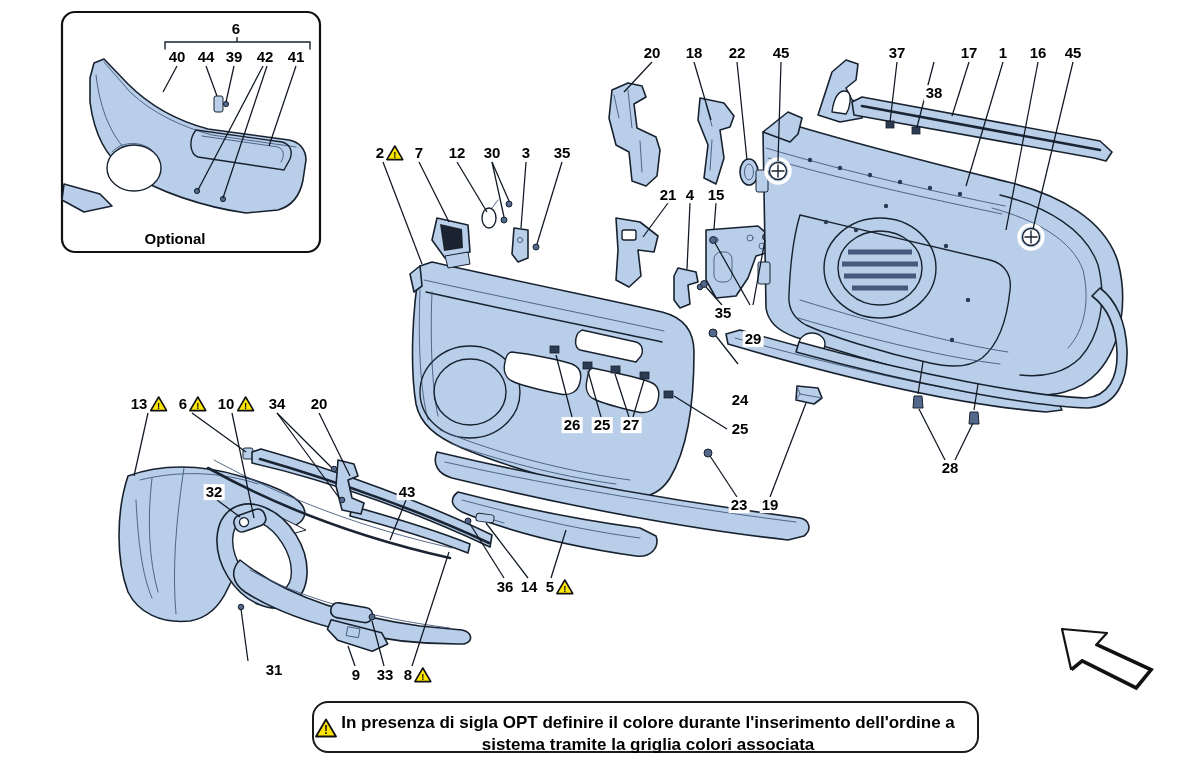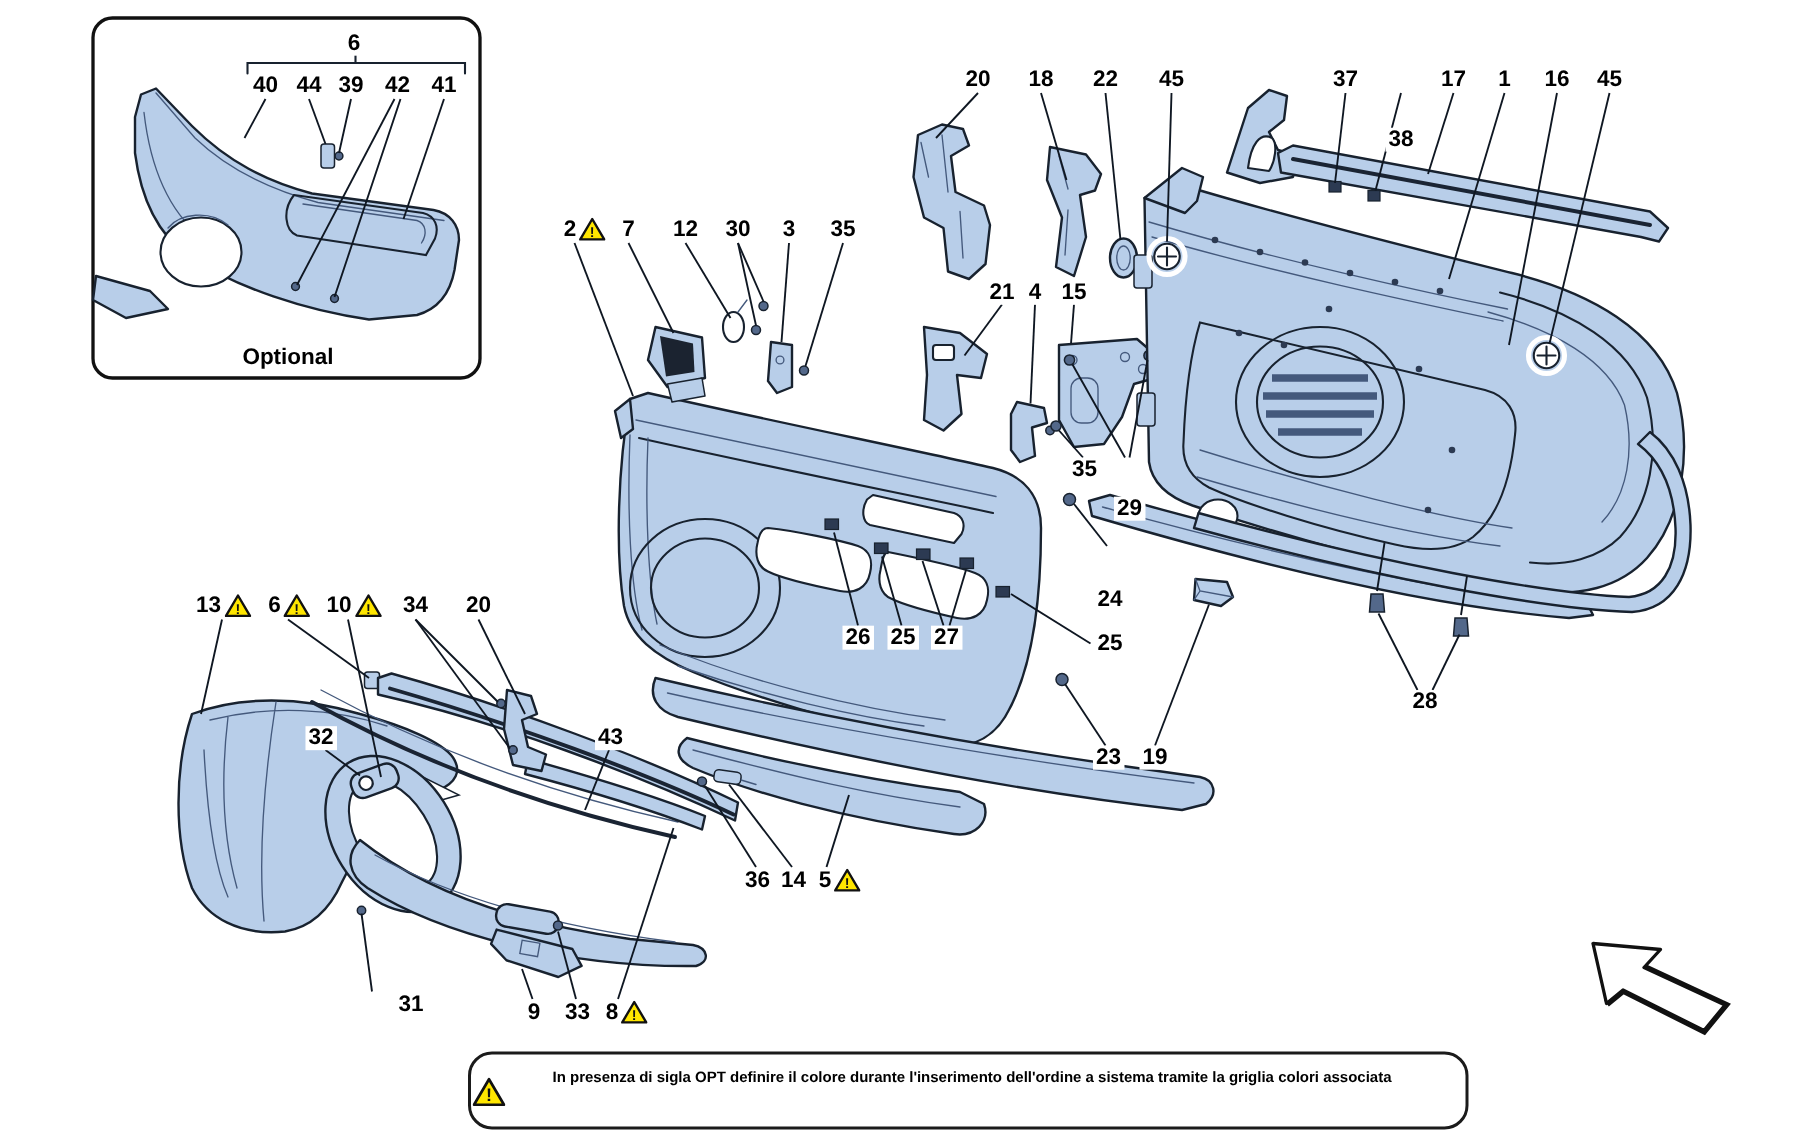--- a/index.html
+++ b/index.html
@@ -22,21 +22,21 @@
            white-space:nowrap;z-index:4;}
   .free-label{position:absolute;transform:translate(-50%,-50%);font-weight:bold;font-size:15px;
            background:#fff;padding:0 7px;z-index:4;}
   
   .banner-box{position:absolute;left:312px;top:701px;width:663px;height:48px;border:2px solid #1b1b1b;
            border-radius:16px;background:#fff;z-index:2;}
   .banner-pill{position:absolute;left:538px;top:689px;width:204px;height:23px;border:2.4px solid #111;
            border-radius:13px;background:#ffe600;z-index:3;display:flex;align-items:center;justify-content:center;
            font-weight:bold;font-size:14.5px;color:#000;}
   .banner-lines{position:absolute;left:332px;top:712px;width:632px;z-index:3;text-align:center;
-           font-weight:bold;font-size:10px;color:#000;line-height:1.32;}
+           font-weight:bold;font-size:17px;color:#000;line-height:1.32;}
   .banner-tri{position:absolute;left:315px;top:718px;z-index:3;}
 </style>
 </head>
 <body>
 
 <div class="stage">
 
 <svg class="canvas" width="1200" height="761" viewBox="0 0 1200 761">
 
   <g>
@@ -323,21 +323,21 @@
     <path d="M504,578 L470,524"></path>
         <path d="M528,578 L486,523"></path>
         <path d="M551,578 L566,530"></path>
     <path d="M248,661 L241,609"></path>
         <path d="M355,666 L348,646"></path>
         <path d="M384,666 L372,621"></path>
     <path d="M412,666 L449,552"></path>
   </g>
 </svg>
 
-<div class="free-label" style="left:192px;top:238px;">Optional</div>
+<div class="free-label" style="left:175px;top:238px;">Optional</div>
 
 <div id="callout-layer">
       <div class="callout" style="left: 236px; top: 29px;">
         <span>6</span>
       </div>
       <div class="callout" style="left: 177px; top: 57px;">
         <span>40</span>
       </div>
       <div class="callout" style="left: 206px; top: 57px;">
         <span>44</span>

